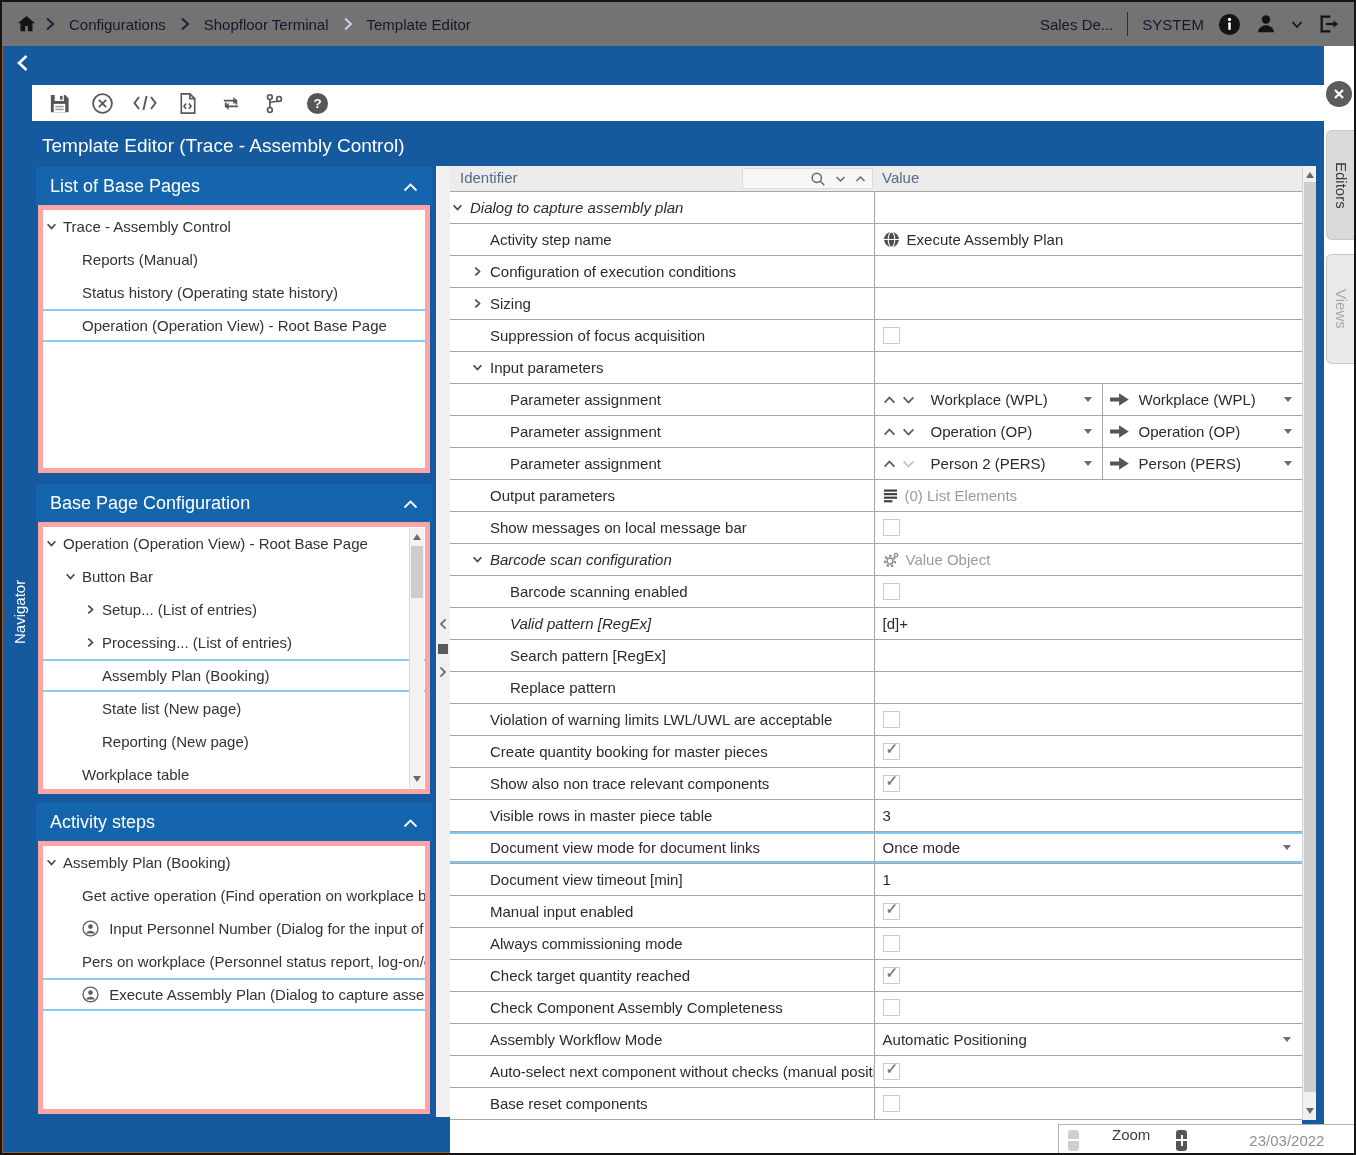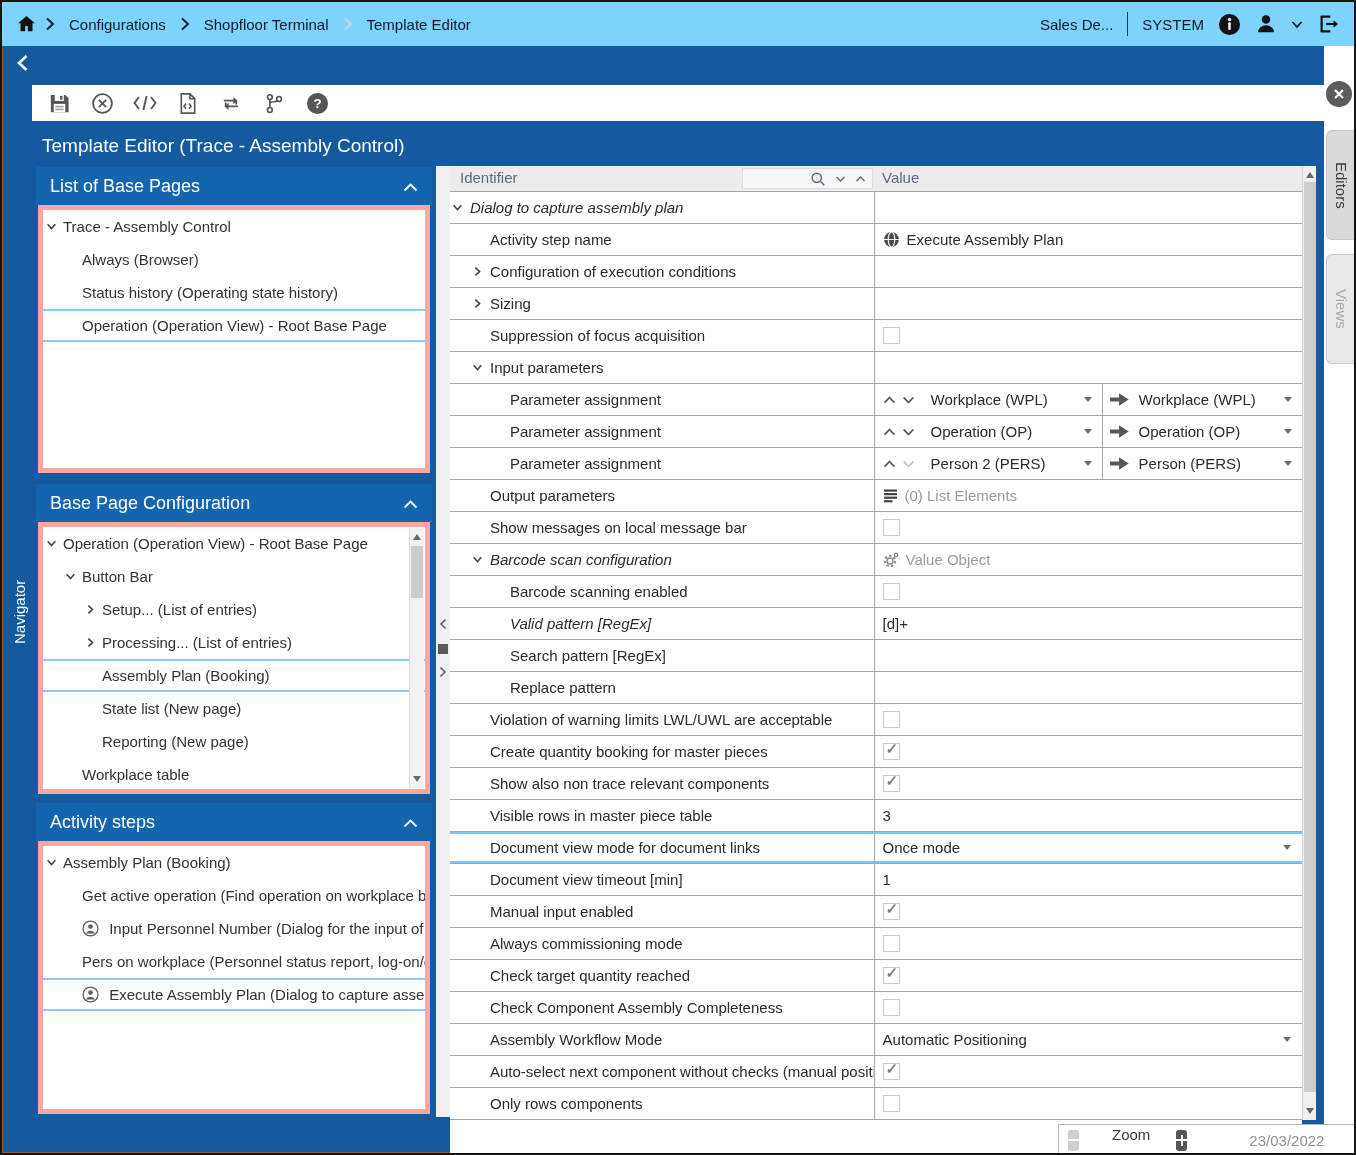--- a/index.html
+++ b/index.html
@@ -1,21 +1,21 @@
 <!DOCTYPE html>
 <html><head>
 <meta charset="utf-8">
 <style>
   * { margin:0; padding:0; box-sizing:border-box; }
   html,body { width:1356px; height:1155px; font-family:"Liberation Sans", sans-serif; }
   .window { position:relative; width:1356px; height:1155px; background:#15599e; border:2px solid #141414;
             box-shadow: inset 0 0 0 1px #a05a28; overflow:hidden; }
 
   
-  .crumbbar { position:absolute; left:0; top:0; width:100%; height:44px; background:#7dd3fc;
+  .crumbbar { position:absolute; left:0; top:0; width:100%; height:44px; background:#737373;
               display:flex; align-items:center; padding:0 14px; color:#15182b; font-size:15px; }
   .crumbbar .crumb { margin:0 6px; cursor:default; white-space:nowrap; }
   .crumb-sep { margin:0 8px; display:inline-flex; }
   .crumbbar .right { margin-left:auto; display:flex; align-items:center; gap:14px; }
   .vdiv { width:1px; height:24px; background:#2a2f45; }
   .icon-btn { display:inline-flex; align-items:center; justify-content:center; }
 
   
   .back-chev { position:absolute; left:14px; top:52px; color:#fff; font-size:20px; font-weight:bold; }
   .toolbar { position:absolute; left:30px; top:83px; width:1292px; height:36px; background:#fff;
@@ -255,21 +255,21 @@
           <polyline points="1.5,3 5,6.8 8.5,3" fill="none" stroke="#444" stroke-width="1.5"></polyline>
         </svg>
     
     
     <span class="tree-label">Trace - Assembly Control</span>
   </div>
       <div class="tree-item" style="--pl: 39px;">
     
     
     
-    <span class="tree-label">Always (Browser)</span>
+    <span class="tree-label">Reports (Manual)</span>
   </div>
       <div class="tree-item" style="--pl: 39px;">
     
     
     
     <span class="tree-label">Status history (Operating state history)</span>
   </div>
       <div class="tree-item selected" style="--pl: 39px;">
     
     
@@ -958,21 +958,21 @@
       <div class="vblock" style="display: flex;">
         <span class="cb checked"></span>
       </div>
 
     </div>
   </div>
         <div class="prow" style="--pl: 40px;">
     <div class="pcell-id">
       
       
-      <span>Only rows components</span>
+      <span>Base reset components</span>
     </div>
     <div class="pcell-val">
 
       <div class="vblock" style="display: flex;">
         <span class="cb"></span>
       </div>
 
     </div>
   </div>
       </div>

